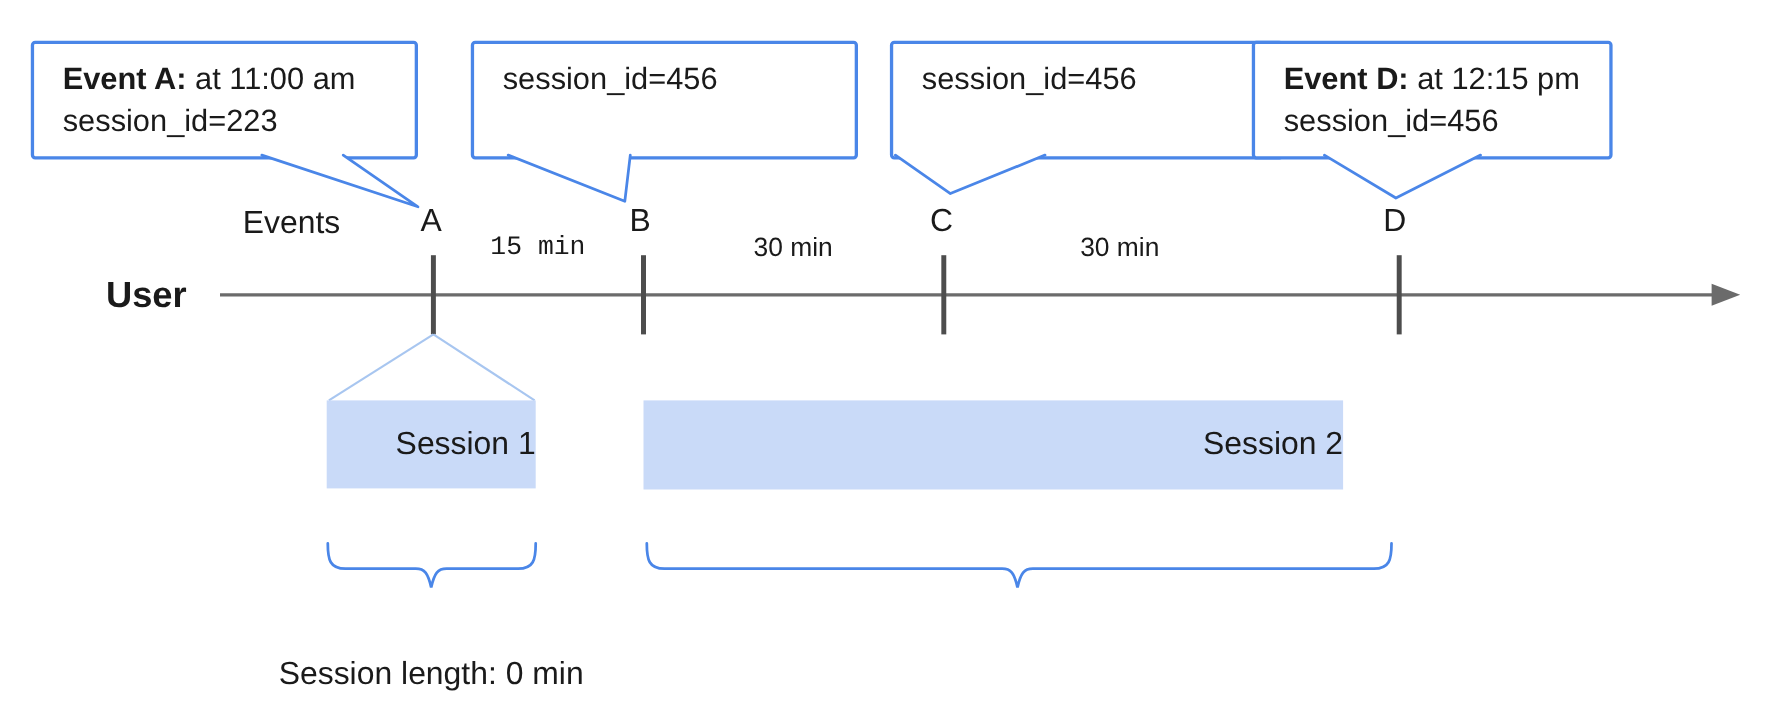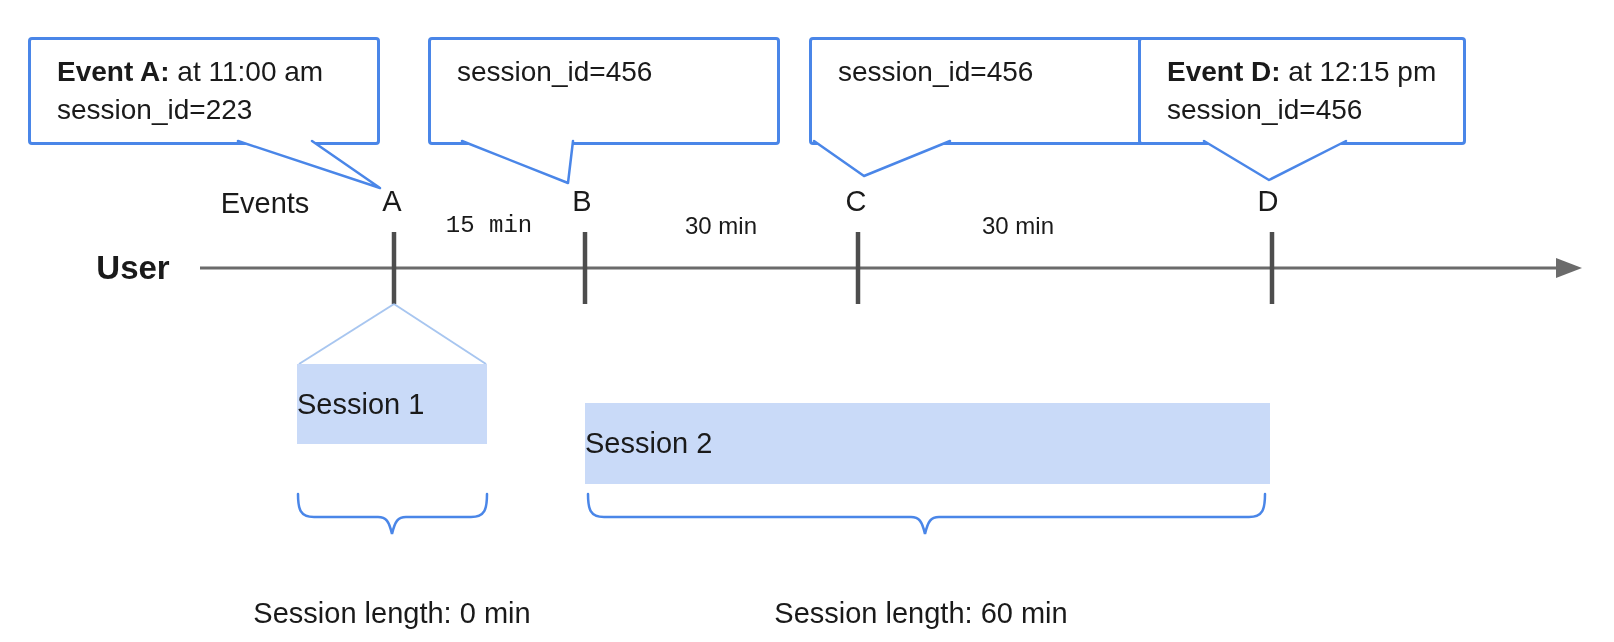--- a/index.html
+++ b/index.html
@@ -20,21 +20,21 @@
     overflow:hidden;
     background:#fff;
   }
   svg.layer{position:absolute;left:0;top:0;pointer-events:none;}
   .svg-base{z-index:1;}
   .svg-tails{z-index:3;}
 
   .session-box{
     position:absolute;
     background:var(--session-fill);
-    display:flex;align-items:center;justify-content:flex-start;
+    display:flex;align-items:center;justify-content:flex-end;
     font-size:29px;
     z-index:2;
   }
 
   .bubble{
     position:absolute;
     top:37px;height:108px;
     background:#fff;
     border:3px solid var(--bubble-border);
     border-radius:4px;
@@ -79,21 +79,21 @@
     <path d="M 298,494 C 298,509 300,517 314,517 L 378,517 C 386,517 389,521 392,534
              C 395,521 398,517 406,517 L 471,517 C 485,517 487,509 487,494" fill="none" stroke="#4a86e8" stroke-width="2.5" stroke-linecap="round"></path>
 
     <path d="M 588,494 C 588,509 590,517 604,517 L 911,517 C 919,517 922,521 925,534
              C 928,521 931,517 939,517 L 1249,517 C 1263,517 1265,509 1265,494" fill="none" stroke="#4a86e8" stroke-width="2.5" stroke-linecap="round"></path>
   </svg>
 
   <div class="session-box" style="left:297px;top:364px;width:190px;height:80px;">
     <span>Session 1</span>
   </div>
-  <div class="session-box" style="left:585px;top:364px;width:685px;height:81px;margin-top:39px;">
+  <div class="session-box" style="left:585px;top:364px;width:636px;height:81px;">
     <span>Session 2</span>
   </div>
 
   <div class="bubble" style="left:28px;width:352px;">
     <div><span class="ev">Event A:</span> <span>at 11:00 am</span></div>
     <div>session_id=223</div>
   </div>
   <div class="bubble" style="left:428px;width:352px;">
     <div>session_id=456</div>
   </div>
@@ -118,15 +118,14 @@
   <div class="label marker centered" style="left:392px;">A</div>
   <div class="label marker centered" style="left:582px;">B</div>
   <div class="label marker centered" style="left:856px;">C</div>
   <div class="label marker centered" style="left:1268px;">D</div>
 
   <div class="label interval centered" style="left:489px;font-family:Liberation Mono, monospace;">15 min</div>
   <div class="label interval centered" style="left:721px;">30 min</div>
   <div class="label interval centered" style="left:1018px;">30 min</div>
 
   <div class="label session-length centered" style="left:392px;">Session length: 0 min</div>
-  <div class="label session-length centered" style="left:921px;">Session length: 60 min</div>
 
 </div>
 
 </body></html>

